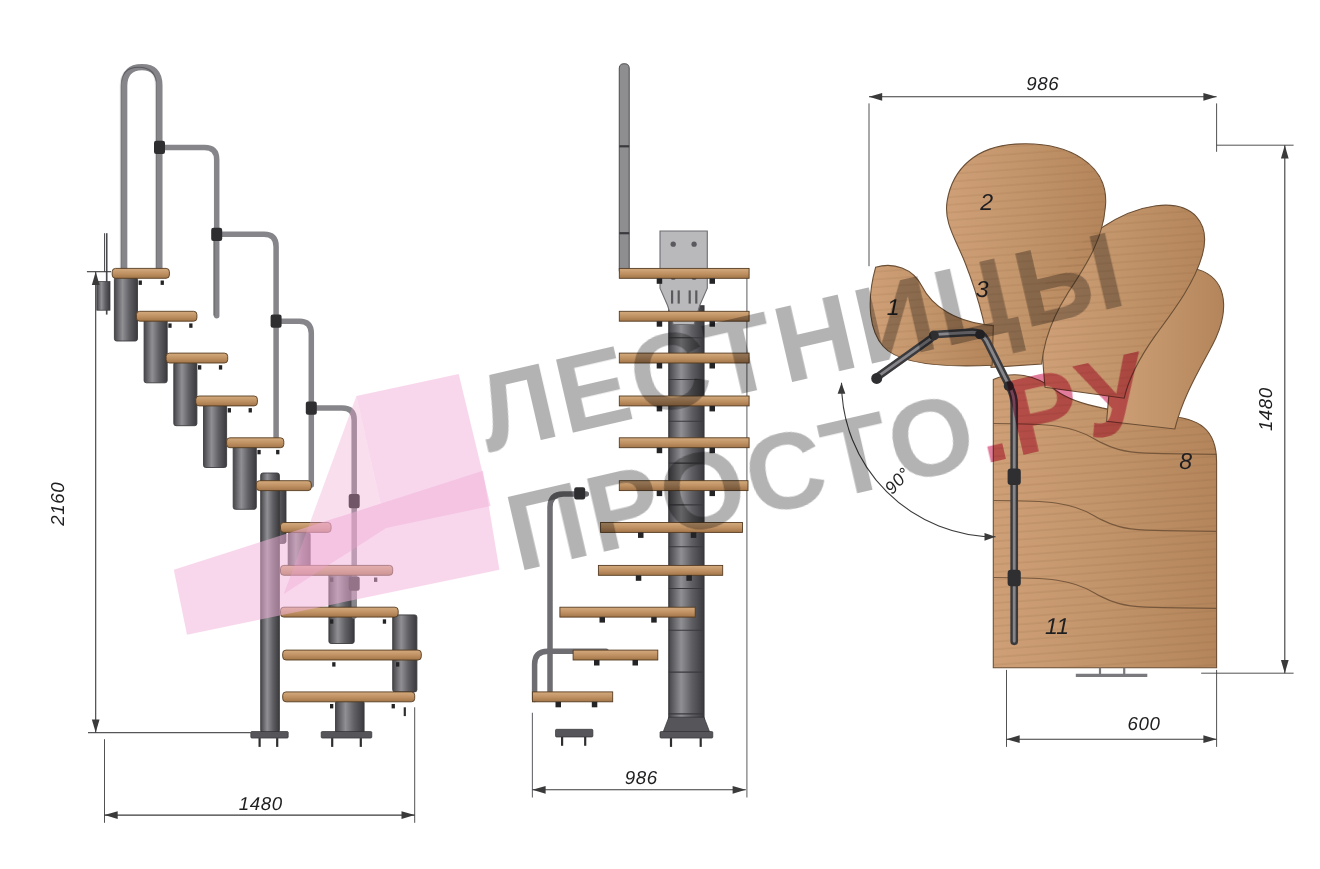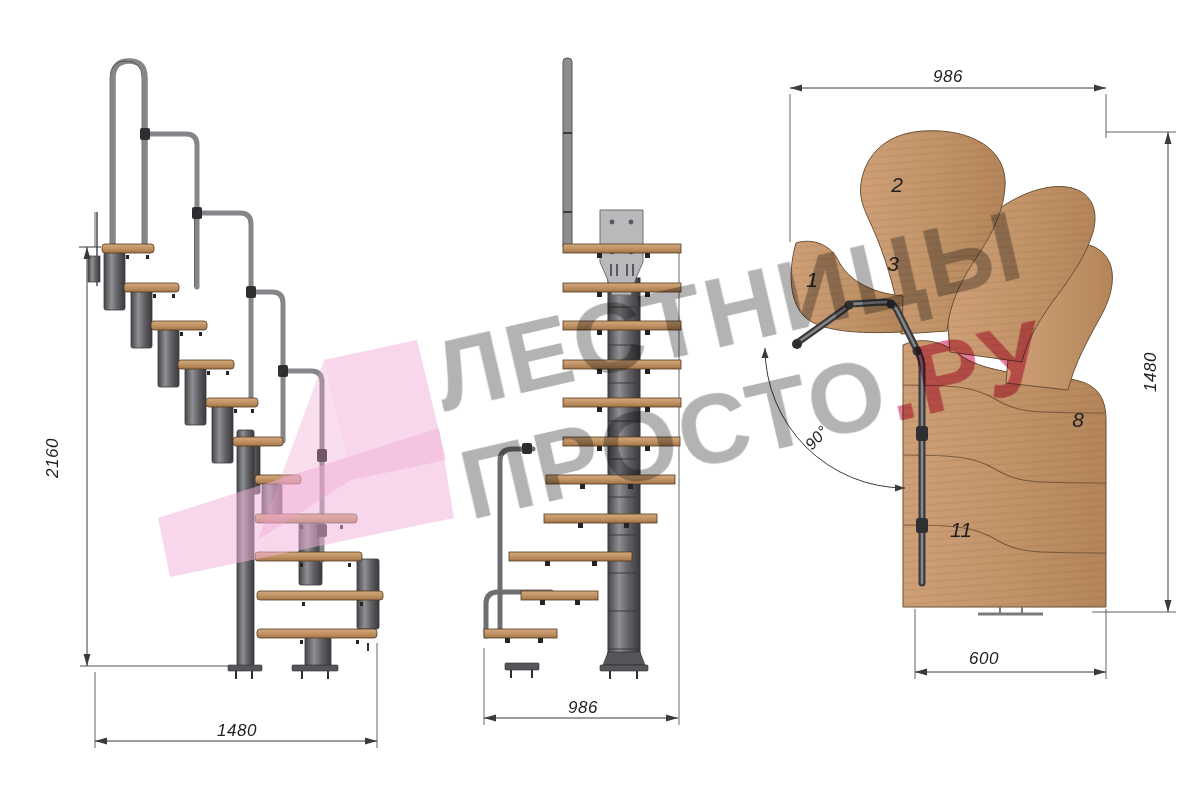--- a/index.html
+++ b/index.html
@@ -331,27 +331,27 @@
     <polygon points="158,518 439,428 454,518 170,577" fill="#f2b3da" opacity=".52"></polygon>
     <polygon points="324,360 351,480 258,540" fill="#eda0cf" opacity=".35"></polygon>
   </g>
 </svg>
 
 <div class="lbl dim rot" style="left:53px;top:458px;">2160</div>
 <div class="lbl dim" style="left:237px;top:731px;">1480</div>
 <div class="lbl dim" style="left:583px;top:708px;">986</div>
 <div class="lbl dim" style="left:948px;top:77px;">986</div>
 <div class="lbl dim rot" style="left:1151px;top:372px;">1480</div>
-<div class="lbl dim" style="left:984px;top:659px;">600</div>
+<div class="lbl dim" style="left:1040px;top:659px;">600</div>
 <div class="lbl dim rot45" style="left:817px;top:438px;">90°</div>
 
 <div class="lbl treadnum" style="left:812px;top:280px;">1</div>
 <div class="lbl treadnum" style="left:897px;top:185px;">2</div>
 <div class="lbl treadnum" style="left:893px;top:264px;">3</div>
 <div class="lbl treadnum" style="left:1078px;top:420px;">8</div>
-<div class="lbl treadnum" style="left:961px;top:530px;">11</div>
+<div class="lbl treadnum" style="left:961px;top:570px;">11</div>
 
 <div class="watermark">
   <div class="wl">ЛЕСТНИЦЫ</div>
   <div class="wl"><span>ПРОСТО</span><span class="pink">.РУ</span></div>
 </div>
 
 </div>
 
 </body></html>

